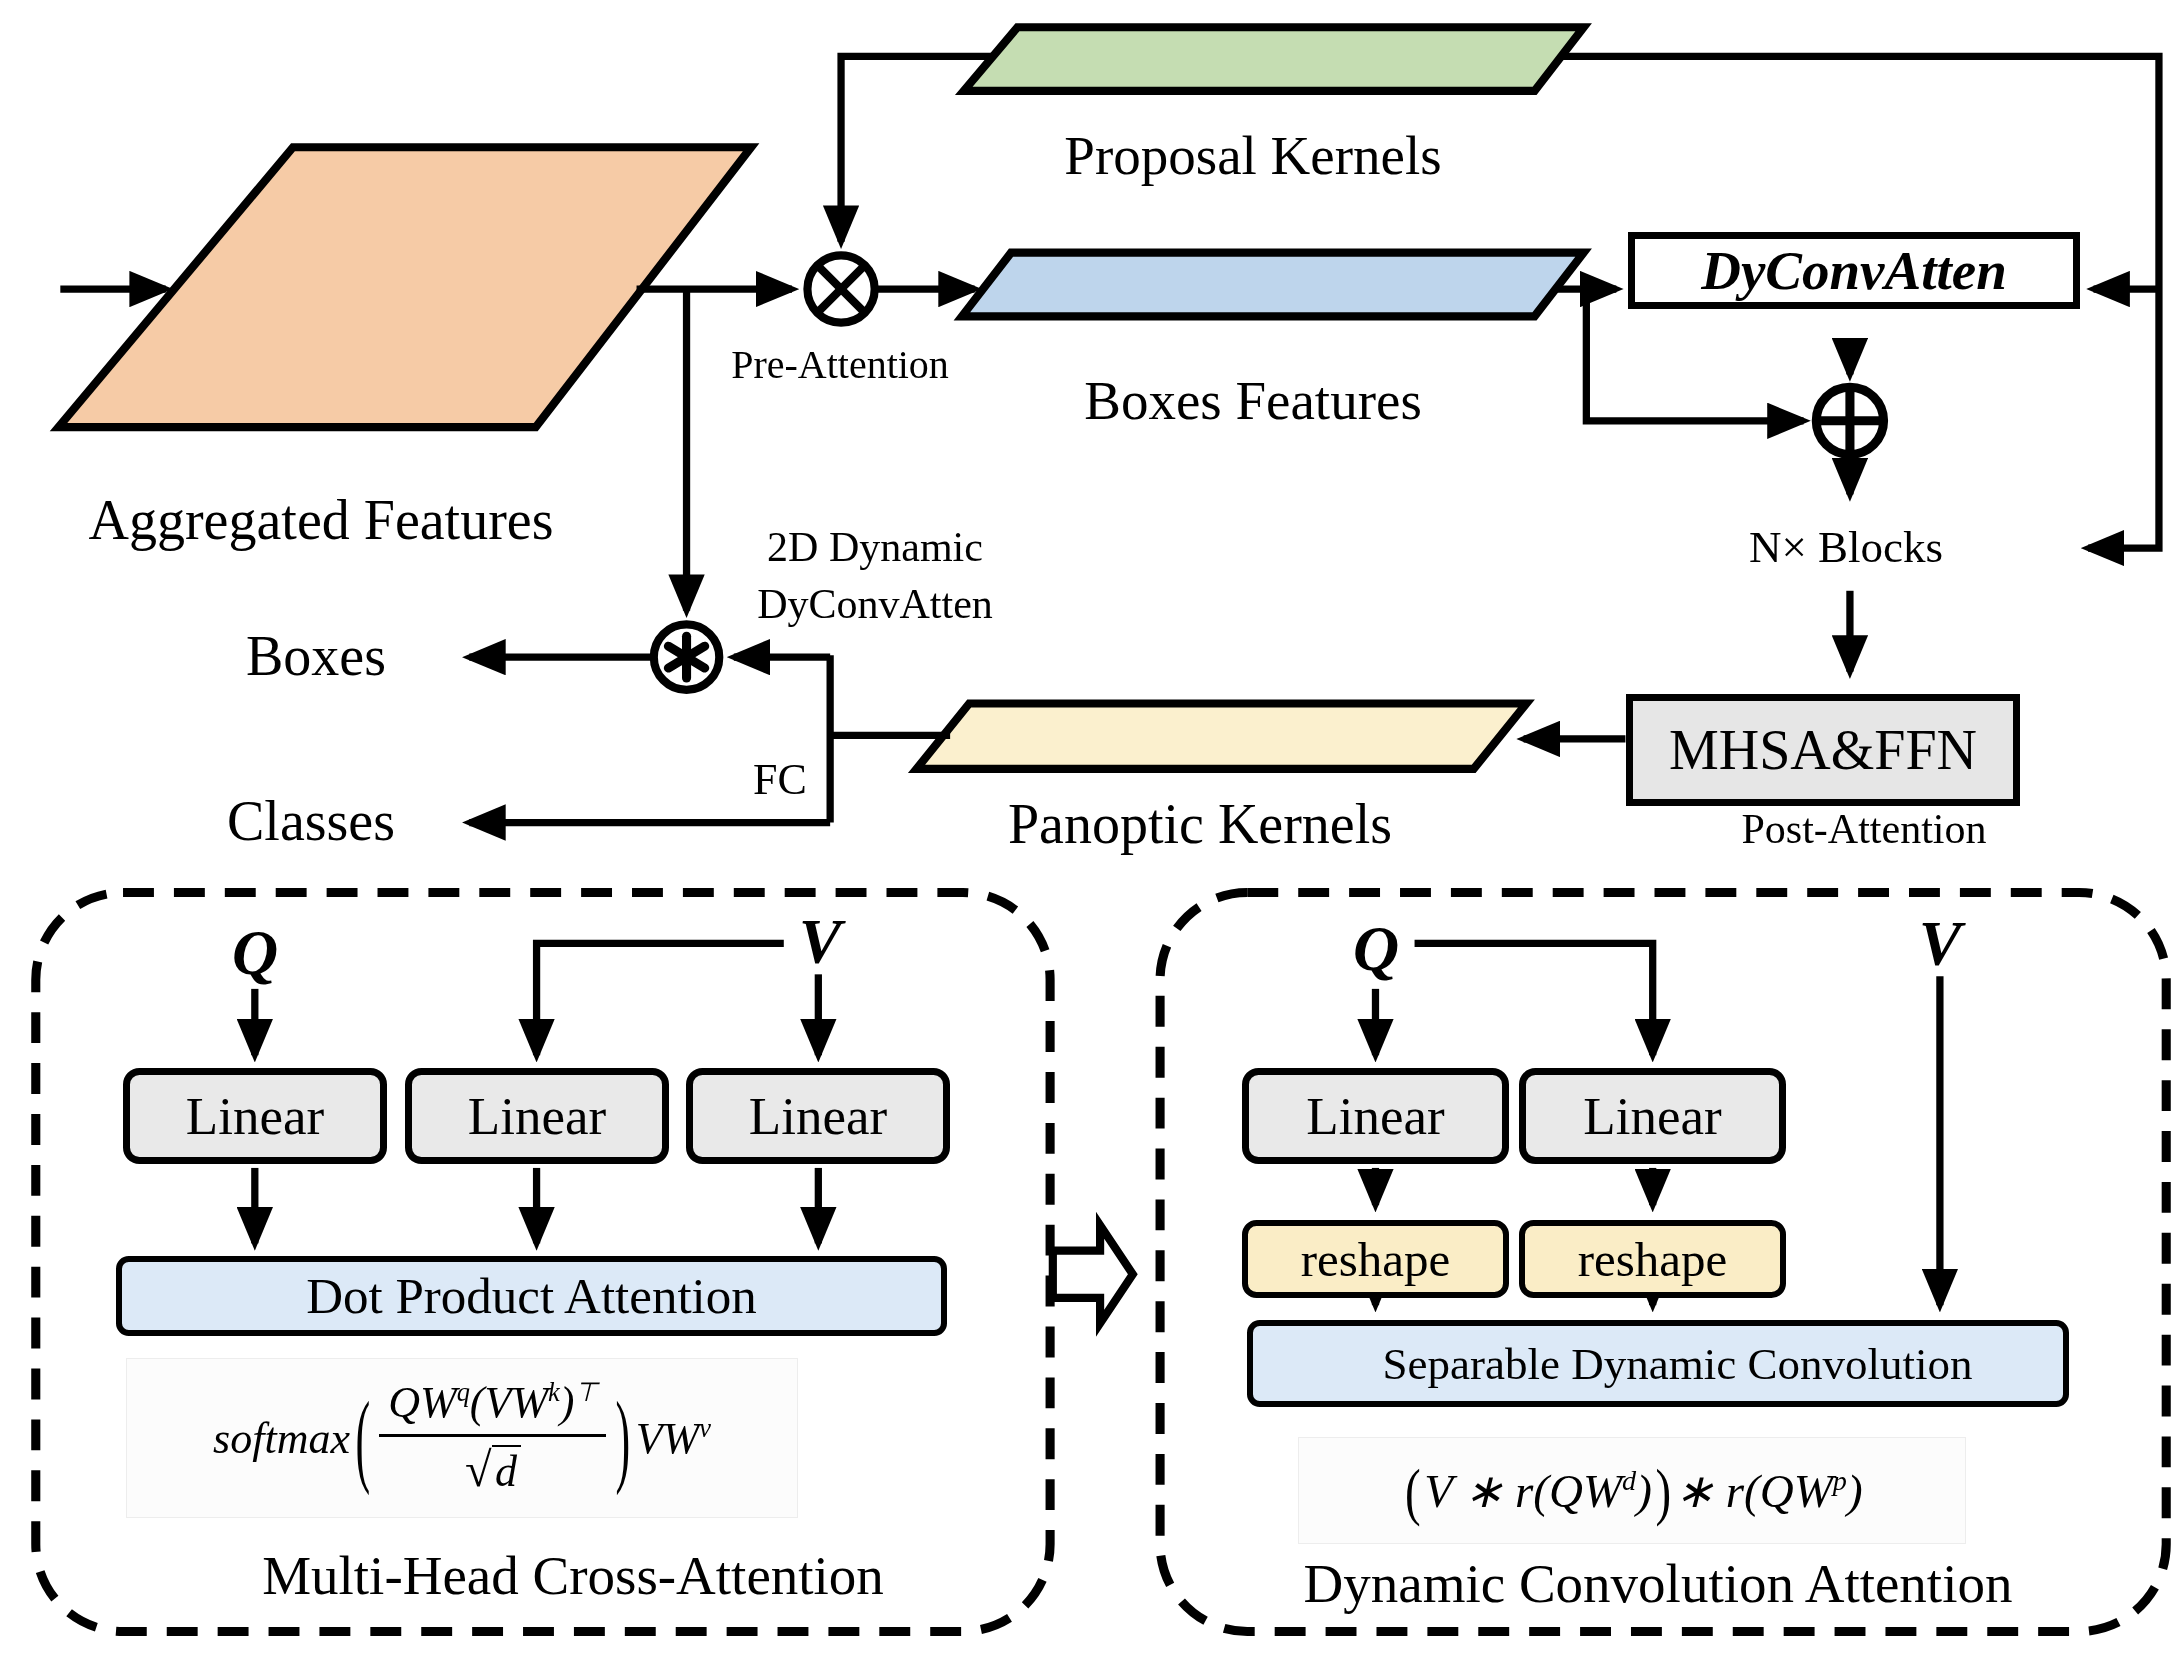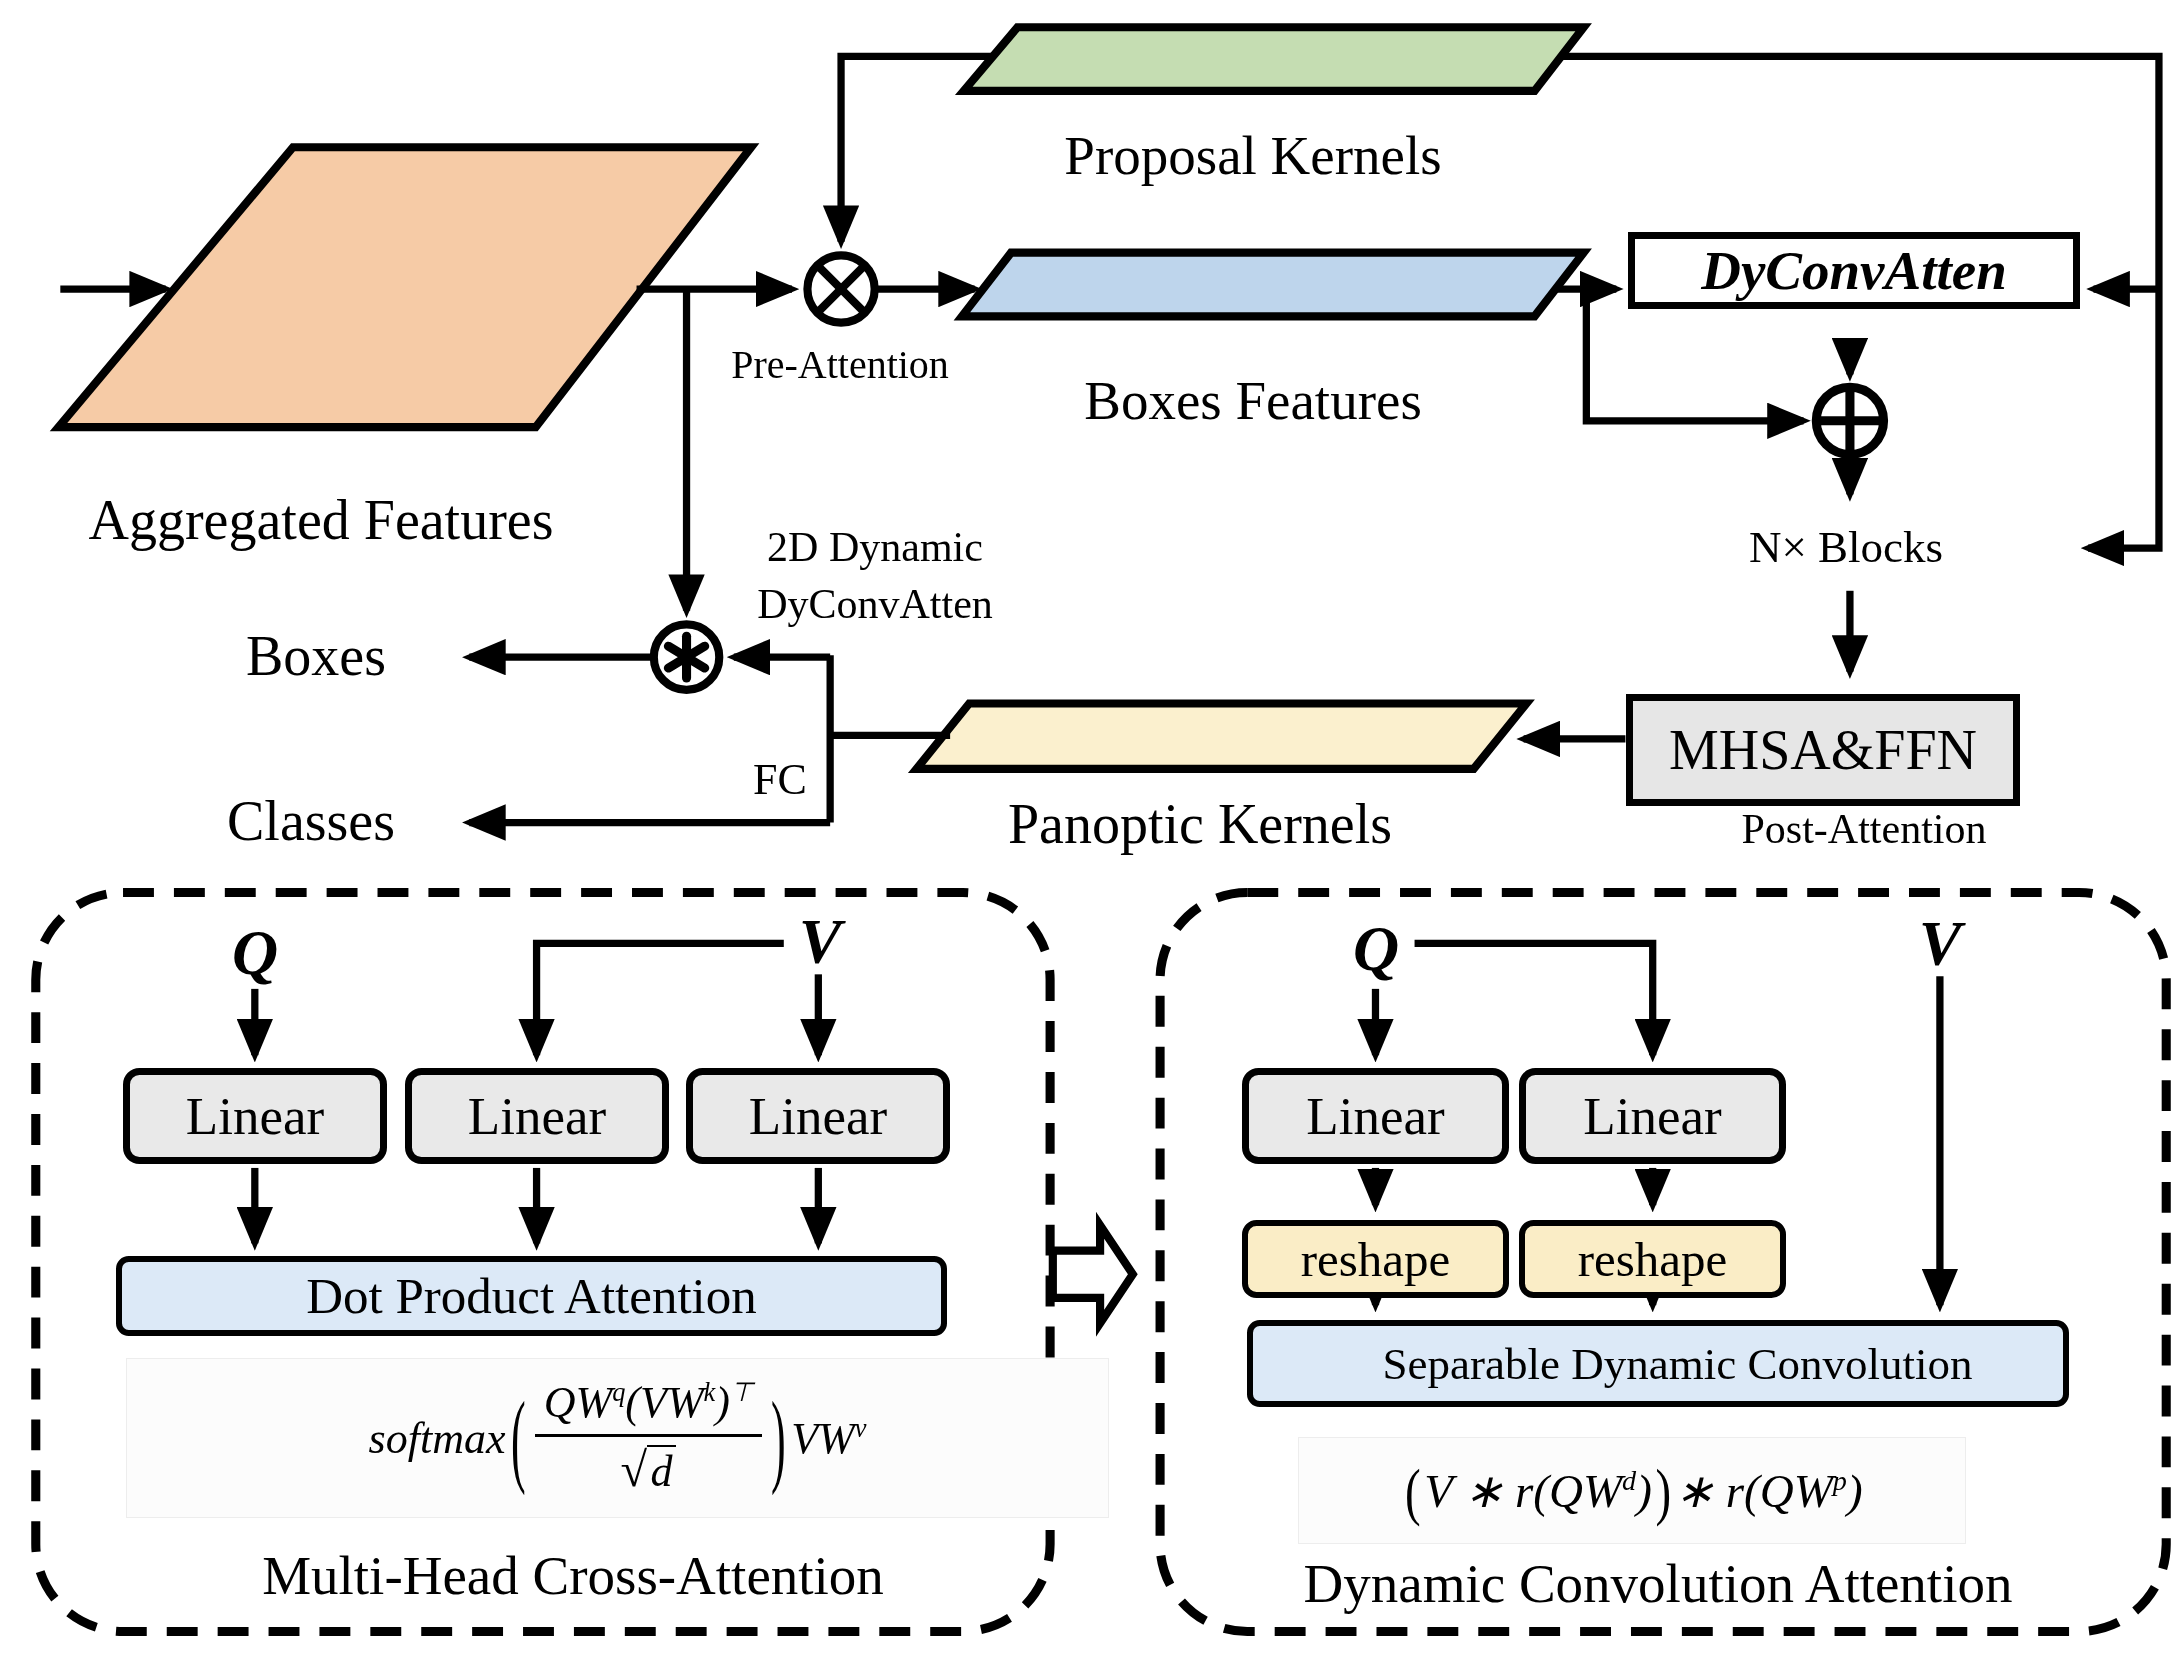--- a/index.html
+++ b/index.html
@@ -150,21 +150,21 @@
   <div class="box rect-plain bolditalic" style="left:1628px;top:232px;width:452px;height:77px;font-size:55px;">DyConvAtten</div>
   <div class="box rect-gray" style="left:1626px;top:685px;width:394px;height:112px;font-size:56px;margin-top:9px;">MHSA&amp;FFN</div>
 
   <div class="lbl bolditalic" style="left:255px;top:953px;font-size:64px;">Q</div>
   <div class="lbl bolditalic" style="left:820px;top:942px;font-size:64px;">V</div>
   <div class="box rect-linear" style="left:123px;top:1068px;width:264px;height:96px;font-size:53px;">Linear</div>
   <div class="box rect-linear" style="left:405px;top:1068px;width:264px;height:96px;font-size:53px;">Linear</div>
   <div class="box rect-linear" style="left:686px;top:1068px;width:264px;height:96px;font-size:53px;">Linear</div>
   <div class="box rect-attn" style="left:116px;top:1256px;width:831px;height:80px;font-size:51px;">Dot Product Attention</div>
 
-  <div class="formula" style="left:126px;top:1358px;width:983px;height:160px;font-size:44px;">
+  <div class="formula" style="left:126px;top:1358px;width:672px;height:160px;font-size:44px;">
     <span>softmax</span>
     <span class="bigp">(</span>
     <span class="frac">
       <span class="num"><span>QW</span><sup>q</sup><span>(VW</span><sup>k</sup><span>)</span><sup>⊤</sup></span>
       <span class="den"><span class="sqrtsym">√</span><span class="radicand">d</span></span>
     </span>
     <span class="bigp">)</span>
     <span><span>VW</span><sup>v</sup></span>
   </div>
 

